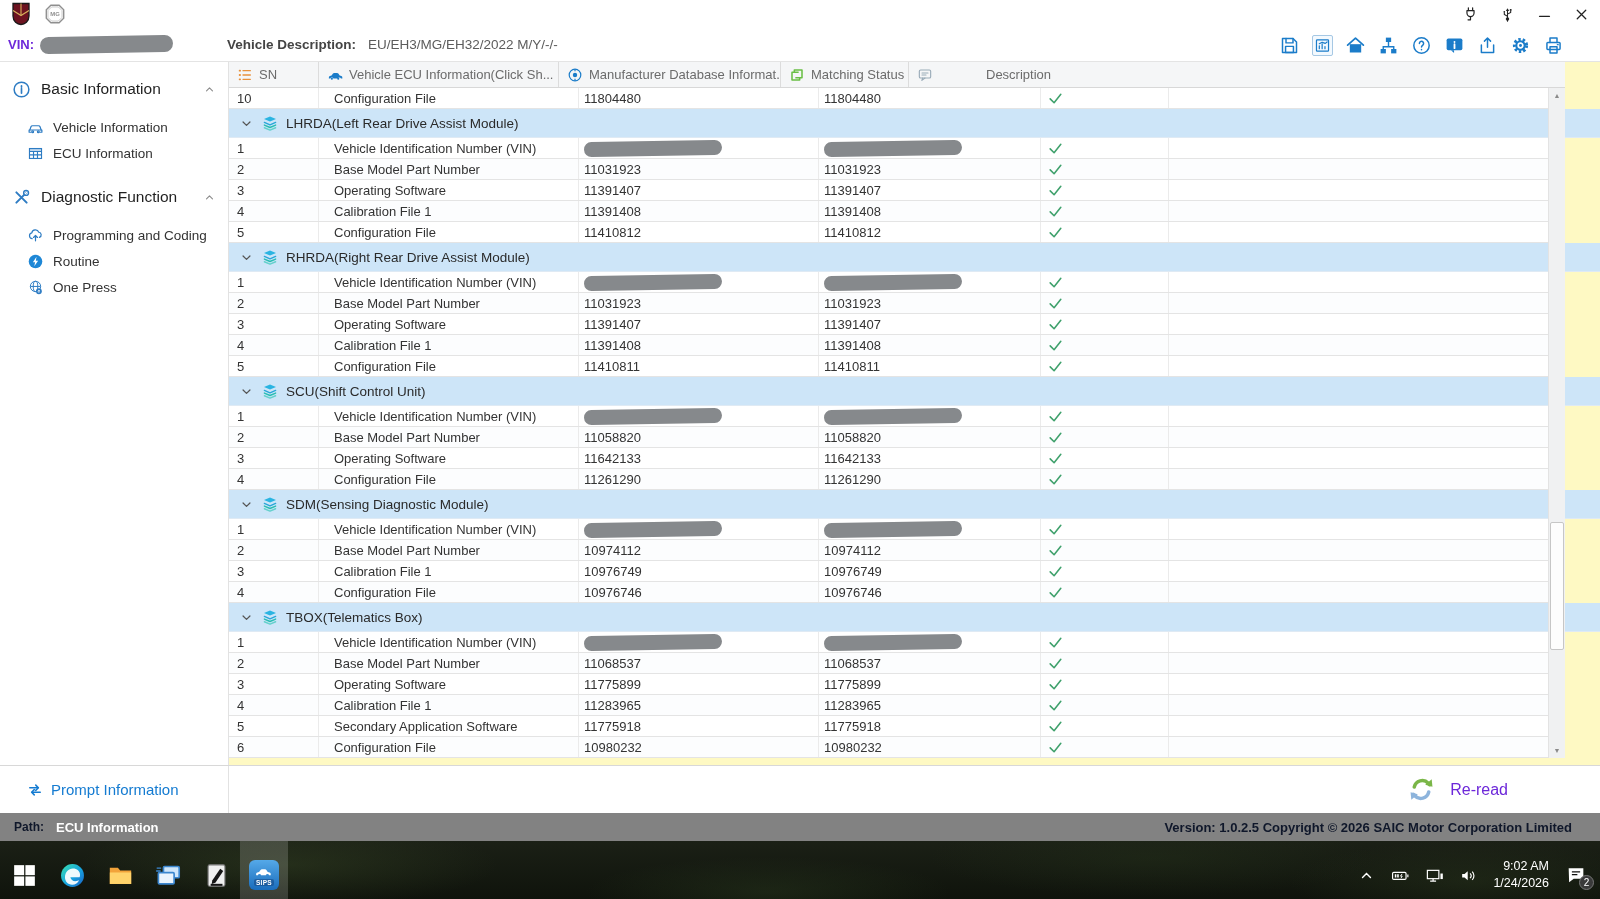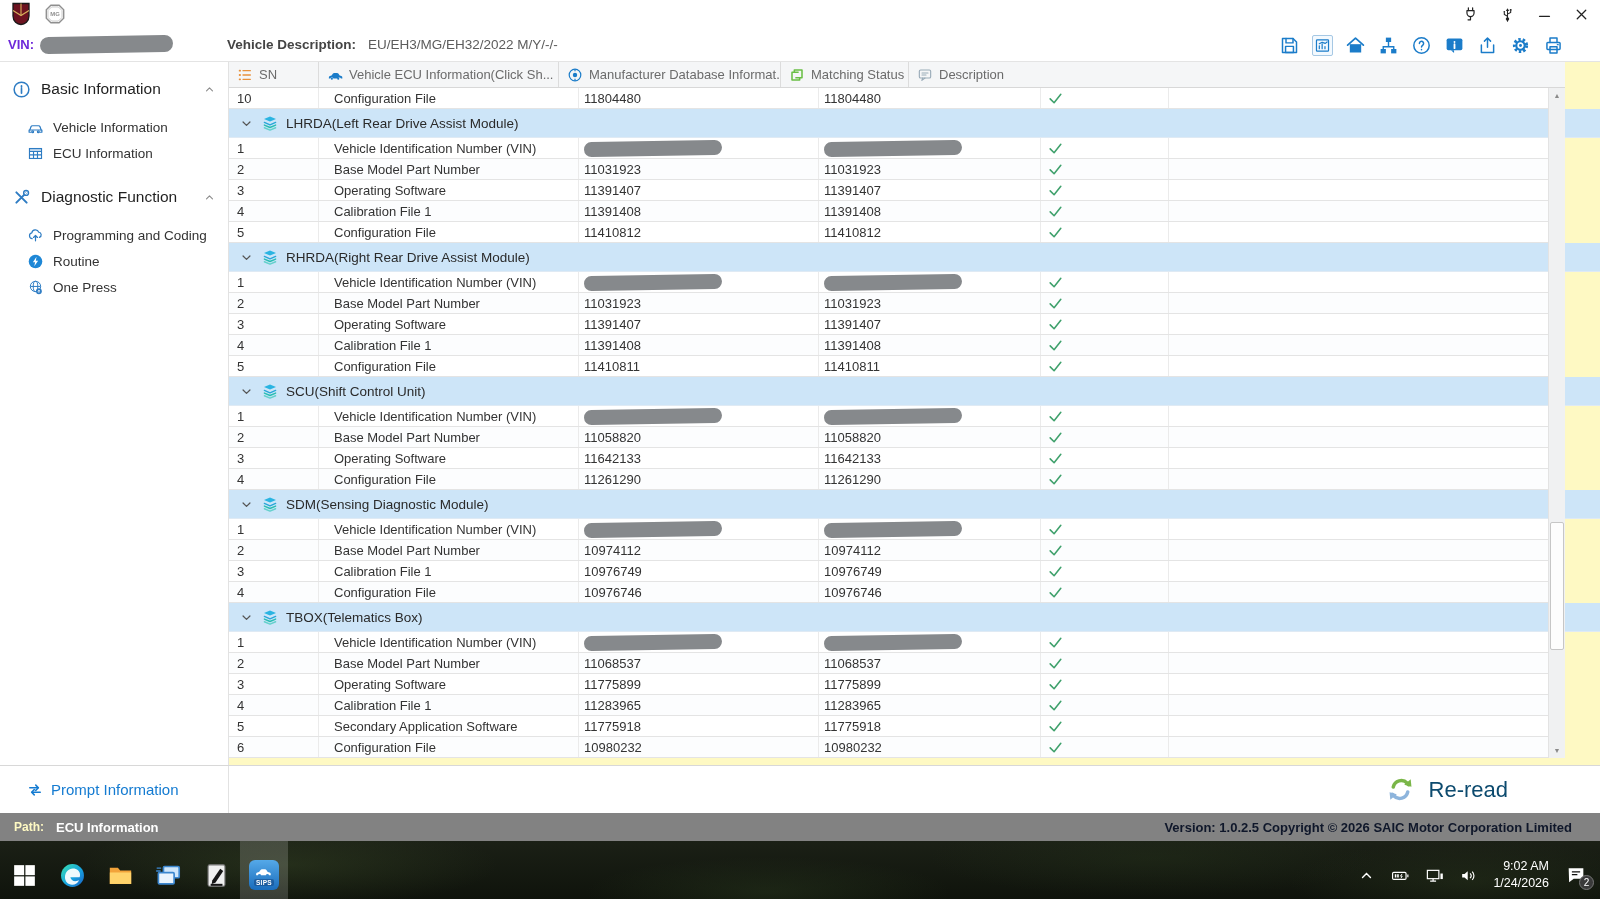--- a/index.html
+++ b/index.html
@@ -38,21 +38,21 @@
   .side-section .chev svg { width:100%; height:100%; }
   .side-items { margin:8px 0 14px 0; }
   .side-item { display:flex; align-items:center; height:26px; padding-left:27px; font-size:13.5px; color:#333; cursor:pointer; }
   .side-item .sic { width:17px; height:17px; color:#2e7cc3; display:inline-flex; }
   .side-item .sic svg { width:100%; height:100%; }
   .side-item .lbl { margin-left:9px; }
 
   .content { flex:1; position:relative; background:#fef9c3; }
   .thead { display:flex; height:26px; background:#f5f6f7; border-bottom:1px solid #d8d8d8; color:#6b6b6b; font-size:13px; margin-right:35px; }
   .th { display:flex; align-items:center; padding-left:8px; border-right:1px solid #dcdcdc; overflow:hidden; white-space:nowrap; }
-  .th:last-child { border-right:none; flex:1; }
+  .th:last-child { border-right:none; flex:1;gap:47px; }
   .th .hic { width:16px; height:16px; margin-right:6px; display:inline-flex; flex:none; }
   .th .hic svg { width:100%; height:100%; }
   .c-sn{width:90px;} .c-pr{width:260px;} .c-ecu{width:240px;} .c-db{width:222px;} .c-ms{width:128px;} .c-de{flex:1;}
 
   .tbody { }
   .trow { display:flex; height:21px; font-size:13px; color:#333; border-bottom:1px solid #e4e4e4; background:#fff; margin-right:52px; }
   .trow.alt { background:#fcfdfe; }
   .td { display:flex; align-items:center; border-right:1px solid #ebebeb; overflow:hidden; white-space:nowrap; }
   .td:last-child { border-right:none; }
   .td.c-sn{padding-left:8px;} .td.c-pr{padding-left:15px;} .td.c-ecu{padding-left:5px;} .td.c-db{padding-left:5px;} .td.c-ms{padding-left:6px;}
@@ -70,27 +70,27 @@
   .vs-arrow.up { top:0; } .vs-arrow.down { bottom:0; }
   .vs-thumb { position:absolute; top:434px; left:1px; width:14px; height:128px; background:#fdfdfd; border:1px solid #c6c6c6; border-radius:2px; }
 
   
   .footerbar { height:48px; display:flex; border-top:1px solid #d8d8d8; background:#fff; }
   .f-left { width:229px; border-right:1px solid #e2e2e2; display:flex; align-items:center; }
   .prompt-btn { display:flex; align-items:center; margin-left:26px; color:#147bd1; font-size:15px; cursor:pointer; }
   .prompt-btn .pic { width:18px; height:18px; margin-right:7px; display:inline-flex; }
   .prompt-btn .pic svg { width:100%; height:100%; }
   .f-right { flex:1; display:flex; align-items:center; justify-content:flex-end; padding-right:92px; }
-  .reread-btn { display:flex; align-items:center; font-size:22px; color:#0c4a6e; cursor:pointer;justify-content:space-between; }
+  .reread-btn { display:flex; align-items:center; font-size:16px; color:#6d28d9; cursor:pointer;justify-content:space-between; }
   .reread-btn .ric { width:31px; height:31px; margin-right:13px; display:inline-flex; }
   .reread-btn .ric svg { width:100%; height:100%; }
 
   
   .statusbar { height:28px; background:#828282; display:flex; align-items:center; padding:0 14px; }
-  .path-label { color:#fef9c3; font-weight:bold; font-size:12px; }
+  .path-label { color:#0f172a; font-weight:bold; font-size:12px; }
   .path-value { color:#fff; font-weight:bold; font-size:13px; margin-left:12px; }
   .version { margin-left:auto; margin-right:14px; color:#0f172a; font-weight:bold; font-size:13px; }
 
   
   .taskbar { height:68px; display:flex; align-items:stretch; position:relative;
     background-image:
       radial-gradient(ellipse 300px 60px at 18% 35%, rgba(74,96,48,.28), transparent 70%),
       radial-gradient(ellipse 260px 50px at 48% 75%, rgba(52,72,38,.32), transparent 70%),
       radial-gradient(ellipse 320px 55px at 72% 25%, rgba(42,58,30,.30), transparent 70%),
       radial-gradient(ellipse 260px 60px at 92% 60%, rgba(58,76,40,.26), transparent 70%),

